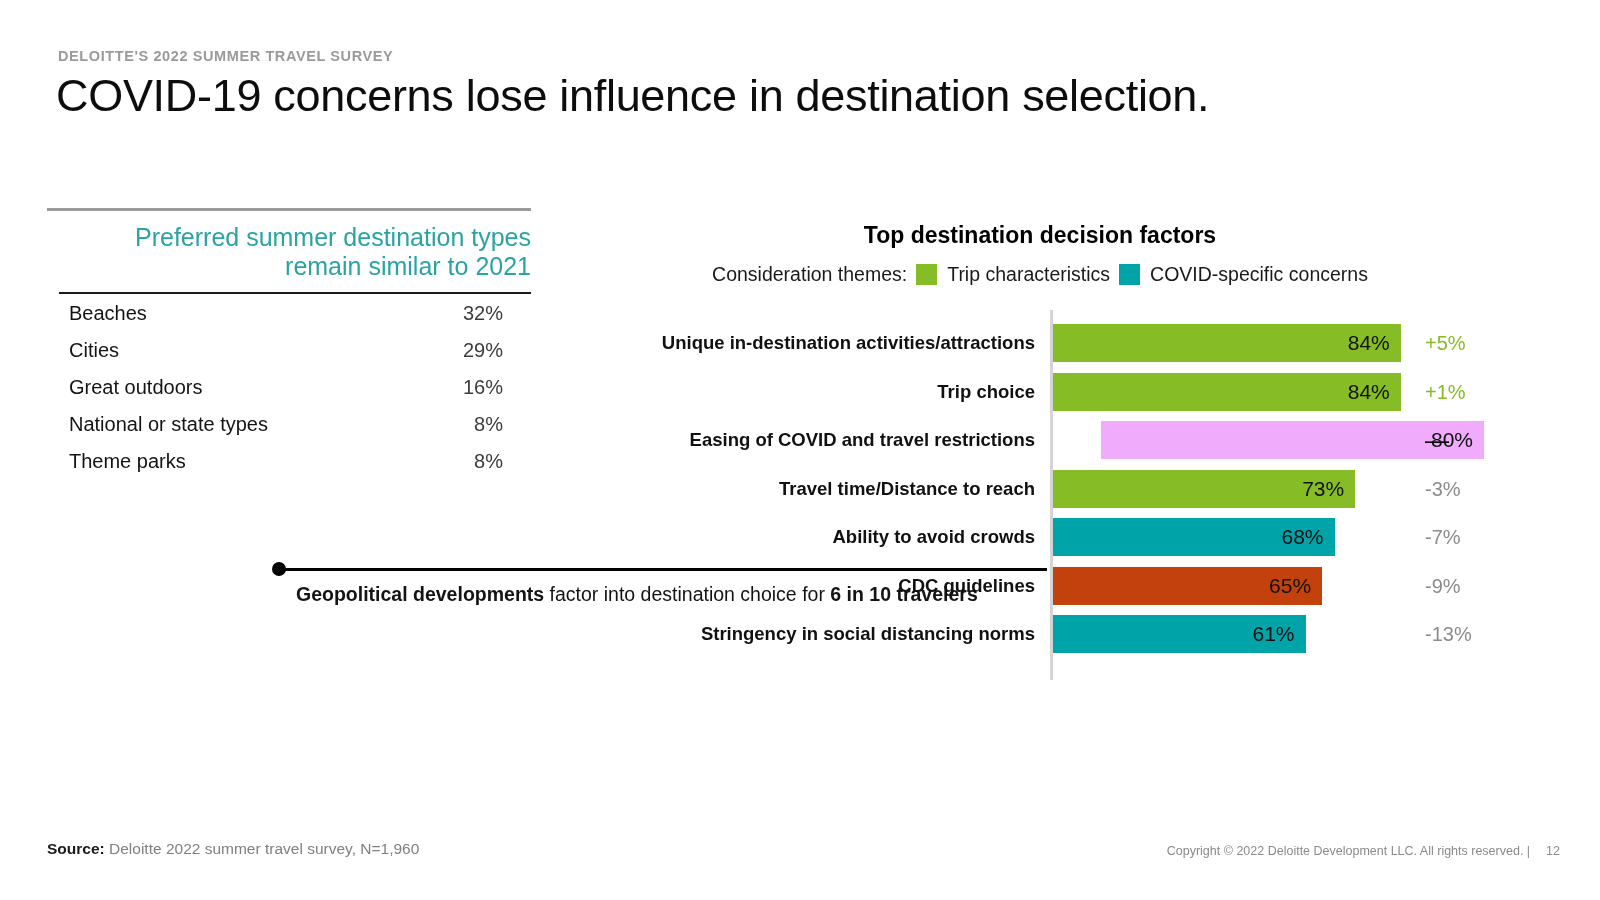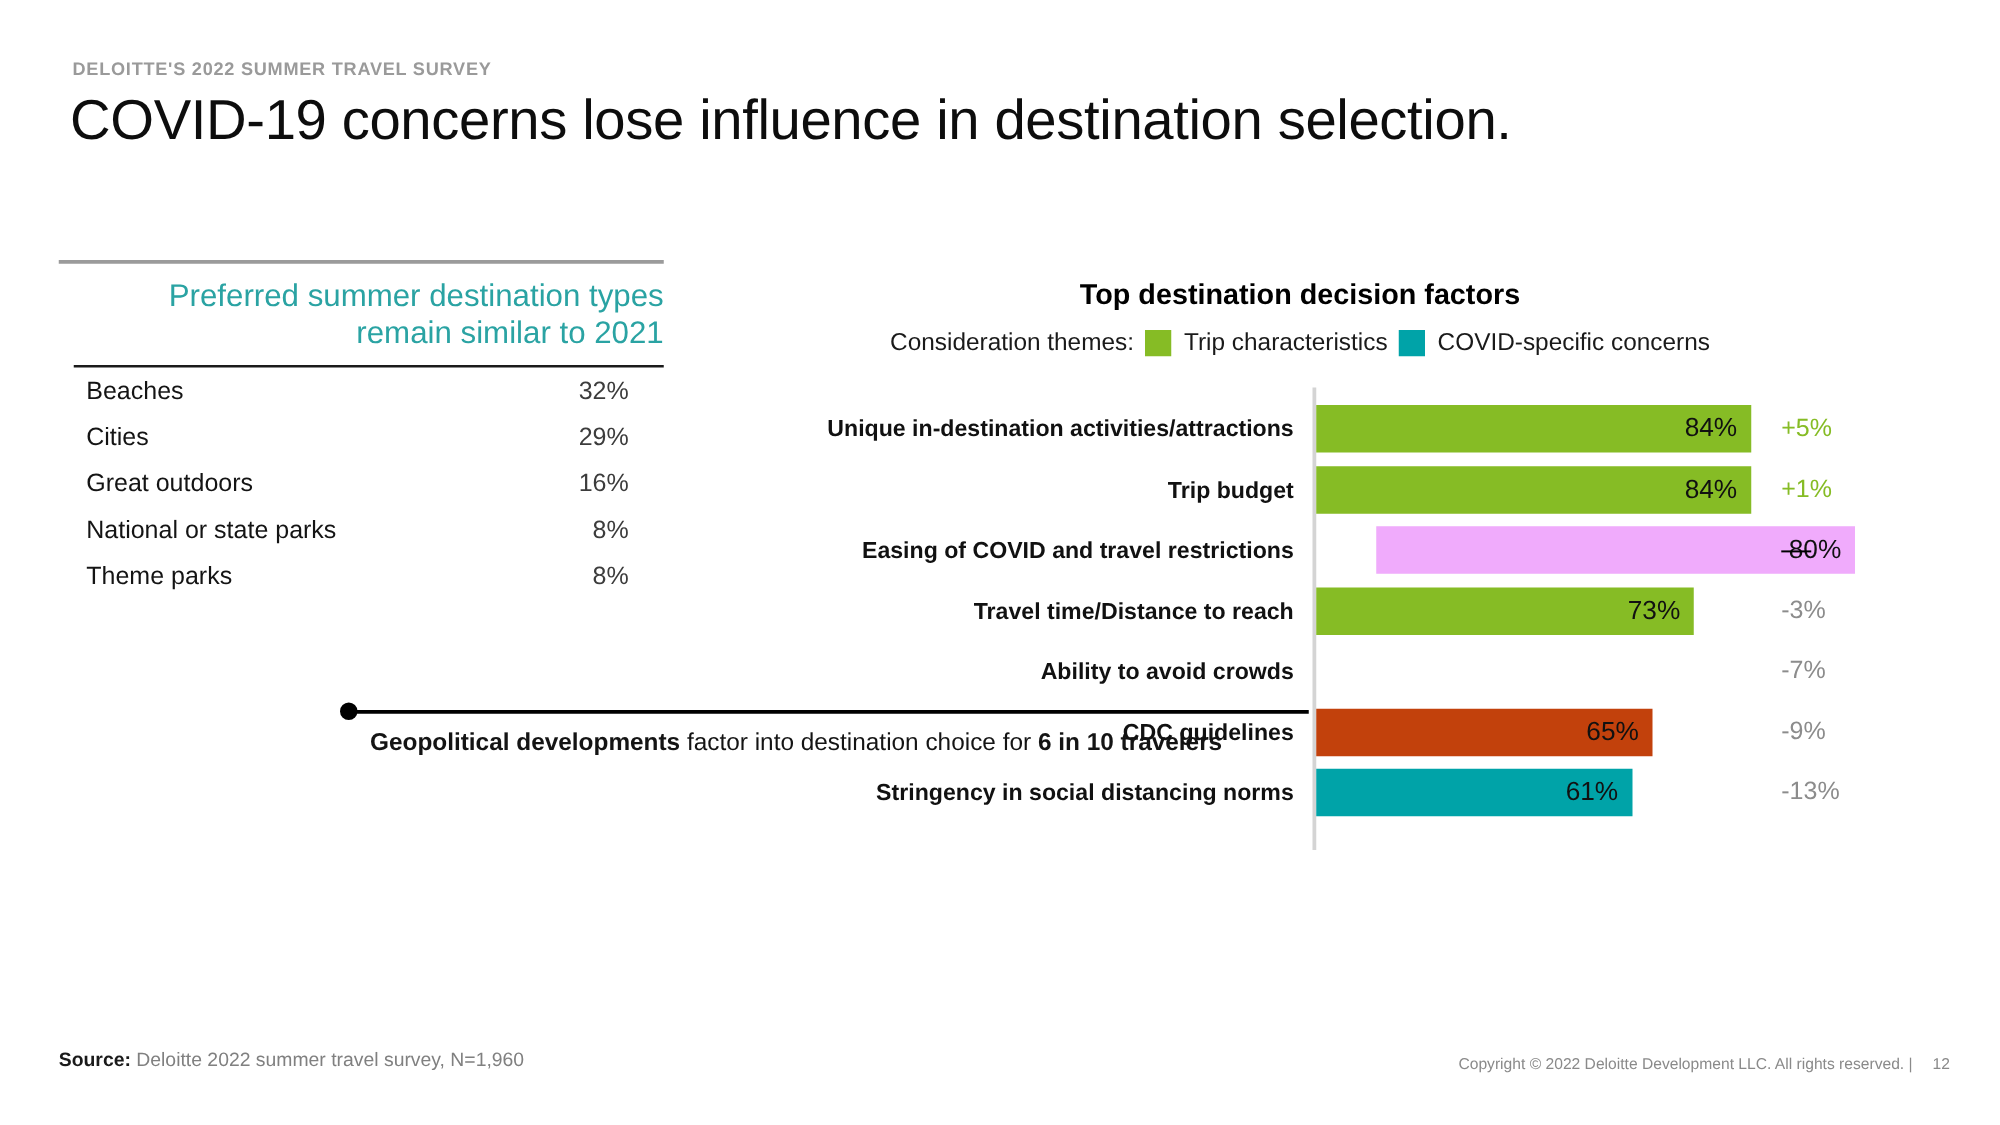--- a/index.html
+++ b/index.html
@@ -226,21 +226,21 @@
       </div>
       <div class="table-row">
         <span class="label">Cities</span>
         <span class="value">29%</span>
       </div>
       <div class="table-row">
         <span class="label">Great outdoors</span>
         <span class="value">16%</span>
       </div>
       <div class="table-row">
-        <span class="label">National or state parks</span>
+        <span class="label">National or state types</span>
         <span class="value">8%</span>
       </div>
       <div class="table-row">
         <span class="label">Theme parks</span>
         <span class="value">8%</span>
       </div>
     </div>
 </div>
 
 <div id="callout">
@@ -269,21 +269,21 @@
   <div id="axis-line"></div>
   <div id="bars-container">
       <div class="bar-row" style="top: 14px;">
         <div class="cat-label">Unique in-destination activities/attractions</div>
         <div class="bar" style="width: 347.76px; background: rgb(134, 188, 37);">
           <span class="bar-value">84%</span>
         </div>
         <div class="delta" style="color: rgb(134, 188, 37);">+5%</div>
       </div>
       <div class="bar-row" style="top: 62.5px;">
-        <div class="cat-label">Trip budget</div>
+        <div class="cat-label">Trip choice</div>
         <div class="bar" style="width: 347.76px; background: rgb(134, 188, 37);">
           <span class="bar-value">84%</span>
         </div>
         <div class="delta" style="color: rgb(134, 188, 37);">+1%</div>
       </div>
       <div class="bar-row" style="top: 111px;">
         <div class="cat-label">Easing of COVID and travel restrictions</div>
         <div class="bar" style="width: 383px; background: #f0abfc; margin-left: 48px;">
           <span class="bar-value">80%</span>
         </div>
@@ -291,20 +291,23 @@
       </div>
       <div class="bar-row" style="top: 159.5px;">
         <div class="cat-label">Travel time/Distance to reach</div>
         <div class="bar" style="width: 302.22px; background: rgb(134, 188, 37);">
           <span class="bar-value">73%</span>
         </div>
         <div class="delta" style="color: rgb(140, 140, 140);">-3%</div>
       </div>
       <div class="bar-row" style="top: 208px;">
         <div class="cat-label">Ability to avoid crowds</div>
+        <div class="bar" style="width: 281.52px; background: rgb(0, 163, 168);">
+          <span class="bar-value">68%</span>
+        </div>
         <div class="delta" style="color: rgb(140, 140, 140);">-7%</div>
       </div>
       <div class="bar-row" style="top: 256.5px;">
         <div class="cat-label">CDC guidelines</div>
         <div class="bar" style="width: 269.1px; background: #c2410c;">
           <span class="bar-value">65%</span>
         </div>
         <div class="delta" style="color: rgb(140, 140, 140);">-9%</div>
       </div>
       <div class="bar-row" style="top: 305px;">

